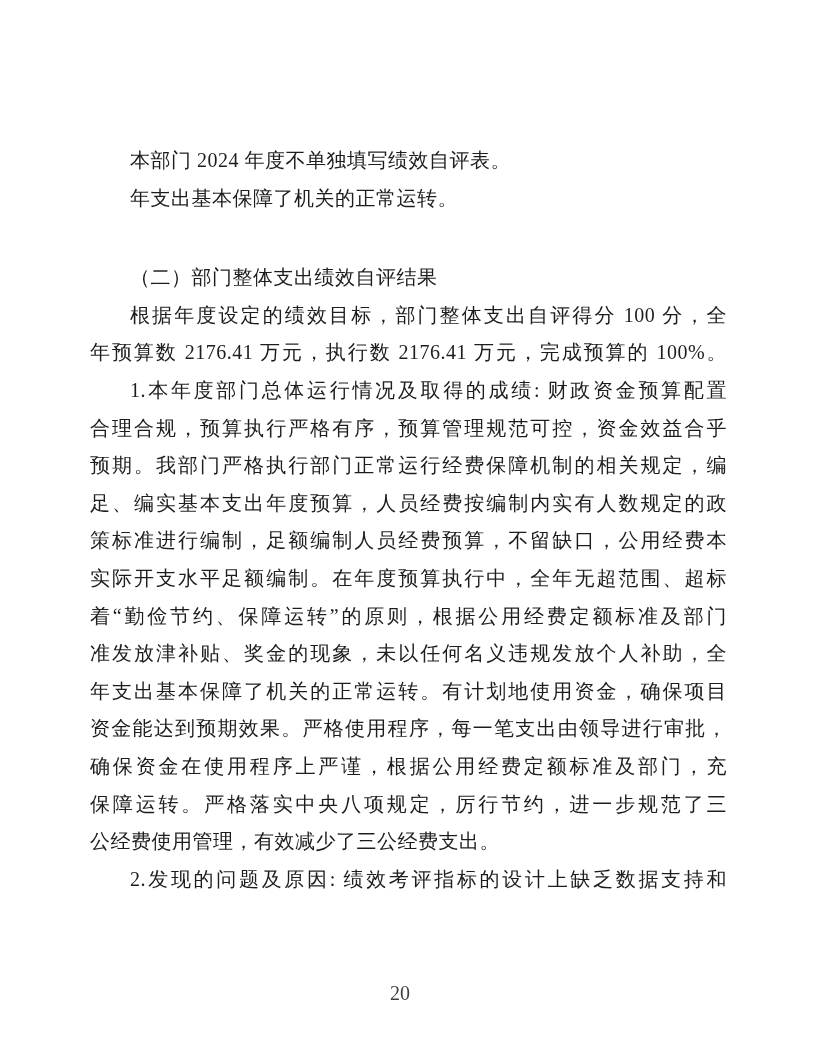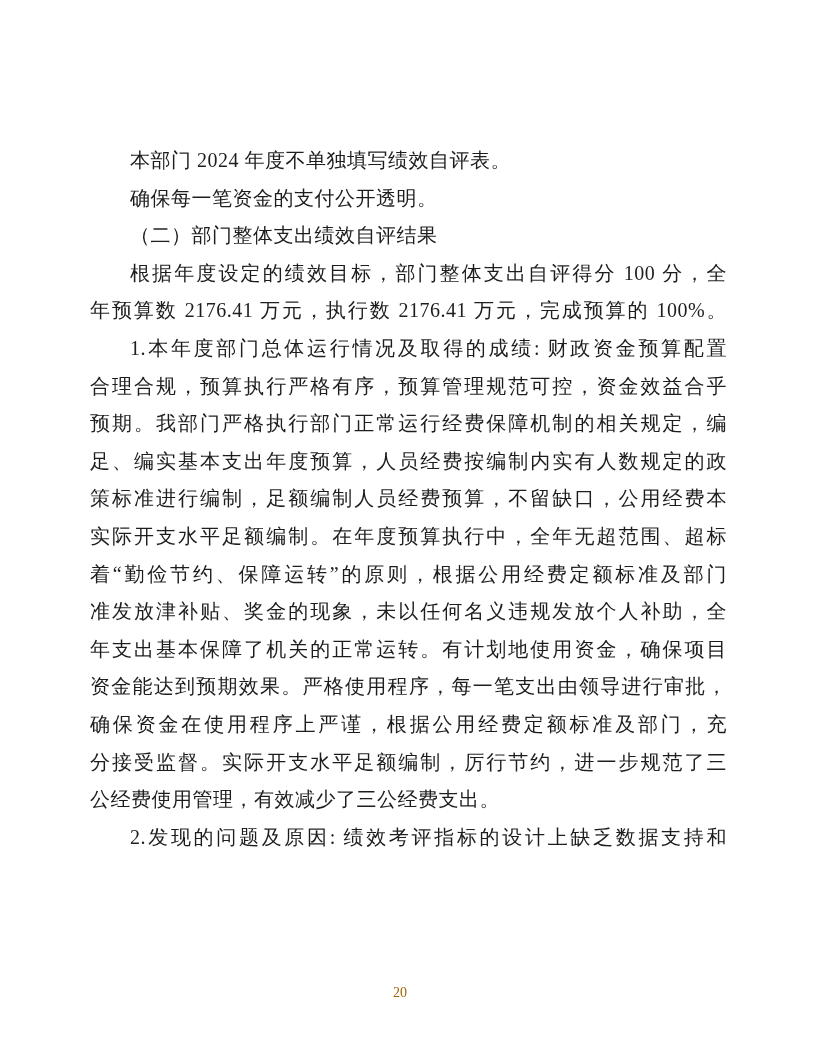--- a/index.html
+++ b/index.html
@@ -36,63 +36,64 @@
     overflow: hidden;
   }
   .line.no-fill {
     text-align-last: left;
   }
   .line.indent {
     text-indent: 2em;
   }
   .paragraph.heading .line {
     font-weight: 500;
+    margin-top: 42px;
   }
   .footer {
     position: absolute;
     left: 0;
     right: 16px;
     top: 983px;
     text-align: center;
-    font-size: 14px;
+    font-size: 20px;
     line-height: 20px;
-    color: #a16207;
+    color: #404040;
   }
 </style>
 </head>
 <body>
 
 <div class="page">
   <div class="content" id="doc-content">
       <div class="paragraph body">
         <div class="line indent no-fill">本部门 2024 年度不单独填写绩效自评表。</div>
       </div>
       <div class="paragraph body">
-        <div class="line indent no-fill">确保每一笔资金的支付公开透明。</div>
+        <div class="line indent no-fill">年支出基本保障了机关的正常运转。</div>
       </div>
       <div class="paragraph heading">
         <div class="line indent no-fill">（二）部门整体支出绩效自评结果</div>
       </div>
       <div class="paragraph body">
         <div class="line indent">根据年度设定的绩效目标，部门整体支出自评得分 100 分，全</div>
         <div class="line">年预算数 2176.41 万元，执行数 2176.41 万元，完成预算的 100%。</div>
       </div>
       <div class="paragraph body">
         <div class="line indent">1.本年度部门总体运行情况及取得的成绩: 财政资金预算配置</div>
         <div class="line">合理合规，预算执行严格有序，预算管理规范可控，资金效益合乎</div>
         <div class="line">预期。我部门严格执行部门正常运行经费保障机制的相关规定，编</div>
         <div class="line">足、编实基本支出年度预算，人员经费按编制内实有人数规定的政</div>
         <div class="line">策标准进行编制，足额编制人员经费预算，不留缺口，公用经费本</div>
         <div class="line">实际开支水平足额编制。在年度预算执行中，全年无超范围、超标</div>
         <div class="line">着“勤俭节约、保障运转”的原则，根据公用经费定额标准及部门</div>
         <div class="line">准发放津补贴、奖金的现象，未以任何名义违规发放个人补助，全</div>
         <div class="line">年支出基本保障了机关的正常运转。有计划地使用资金，确保项目</div>
         <div class="line">资金能达到预期效果。严格使用程序，每一笔支出由领导进行审批，</div>
         <div class="line">确保资金在使用程序上严谨，根据公用经费定额标准及部门，充</div>
-        <div class="line">分接受监督。实际开支水平足额编制，厉行节约，进一步规范了三</div>
+        <div class="line">保障运转。严格落实中央八项规定，厉行节约，进一步规范了三</div>
         <div class="line no-fill">公经费使用管理，有效减少了三公经费支出。</div>
       </div>
       <div class="paragraph body">
         <div class="line indent">2.发现的问题及原因: 绩效考评指标的设计上缺乏数据支持和</div>
       </div>
     </div>
   <div class="footer">
     <span>20</span>
   </div>
 </div>

